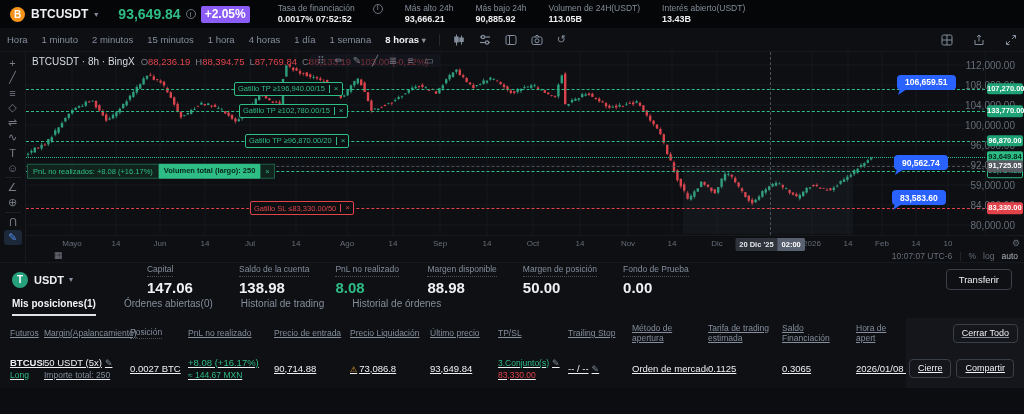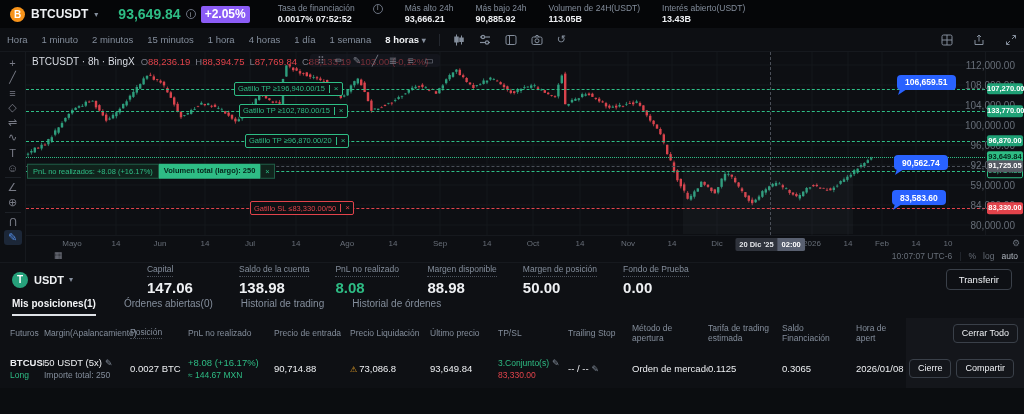--- a/index.html
+++ b/index.html
@@ -95,21 +95,21 @@
   .btn { background:transparent; border:1px solid #3a4049; border-radius:4px; color:#eef0f3; font-size:9.5px; padding:4px 12px; cursor:pointer; font-family:inherit; }
   .acct .btn { margin-left:auto; }
 
   
   .tabs { height:22px; background:#0e1014; display:flex; align-items:flex-start; gap:28px; padding:2px 12px 0; }
   .tab { color:#848e9c; font-size:10px; padding-bottom:5px; cursor:pointer; }
   .tab.active { color:#f2f3f5; font-weight:bold; border-bottom:2px solid #dfe2e7; }
 
   
   .tbl { background:#0e1014; }
-  .trow { display:grid; grid-template-columns:44px 86px 58px 86px 76px 80px 68px 70px 64px 76px 74px 74px 50px 118px; align-items:center; }
+  .trow { display:grid; grid-template-columns:44px 86px 58px 86px 76px 80px 68px 70px 64px 76px 74px 74px 50px 118px; align-items:center;text-decoration:underline; }
   .thead { height:30px; color:#848e9c; font-size:8.5px; }
   .thead > div { padding-right:6px; line-height:1.2; }
   .thead .dotted { border-bottom:1px dotted #4a505a; display:inline-block; }
   .tdata { height:40px; font-size:9.5px; color:#eef0f3; }
   .cell { padding-right:6px; overflow:hidden; white-space:nowrap; }
   .cell .sub { color:#848e9c; font-size:8.5px; margin-top:2px; }
   .green { color:#2ebd85; }
   .red { color:#e2434b; }
   .pencil { color:#848e9c; font-size:9px; margin-left:3px; cursor:pointer; }
   .warn { color:#f0a626; font-size:8px; margin-right:2px; }

